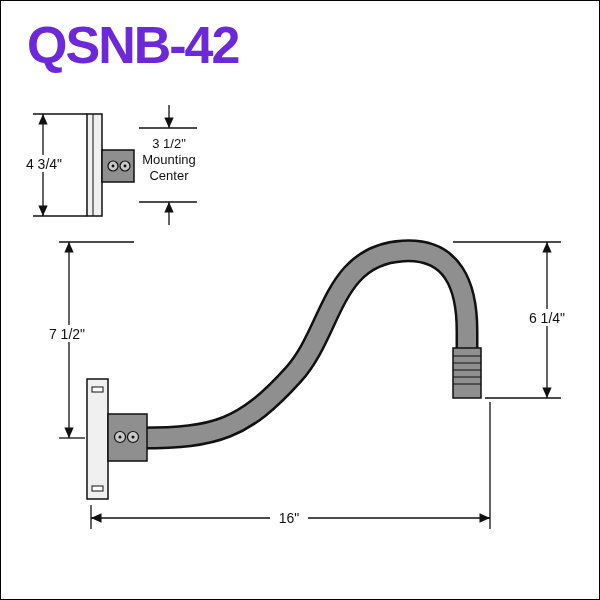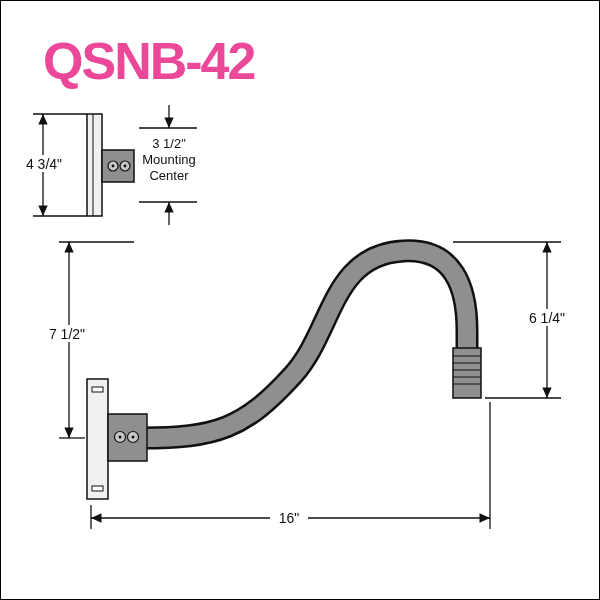--- a/index.html
+++ b/index.html
@@ -9,25 +9,25 @@
     height: 598px;
     border: 1px solid #000;
     background: #ffffff;
     font-family: "Liberation Sans", sans-serif;
     overflow: hidden;
   }
   .title {
     position: absolute;
     top: 14px;
     left: 26px;
-    margin: 16px;
+    margin: 0;
     font-size: 52px;
     font-weight: 900;
     letter-spacing: -2px;
-    color: #ec4899;
+    color: #6d28d9;
     font-family: "Liberation Sans", sans-serif;
   }
   svg { position: absolute; top: 0; left: 0; }
   text {
     font-family: "Liberation Sans", sans-serif;
     fill: #111;
   }
   .dim-text { font-size: 14px; }
   .dim-text-sm { font-size: 13px; }
 </style>

